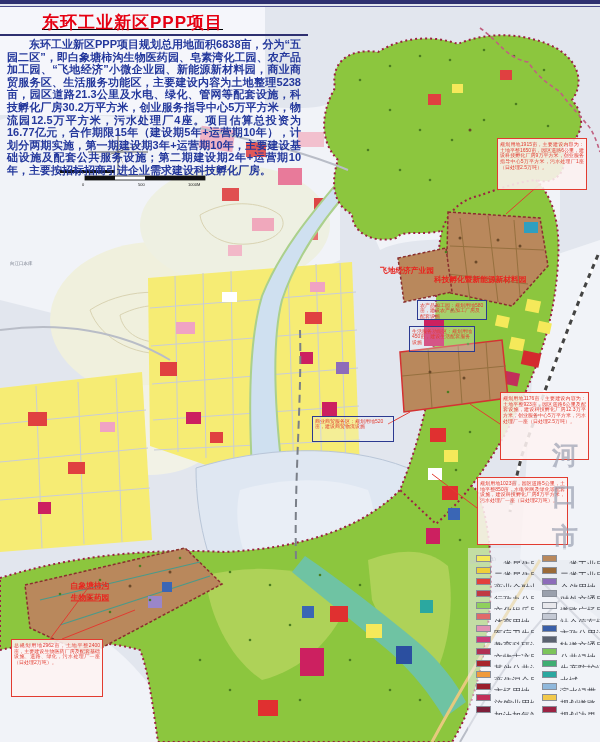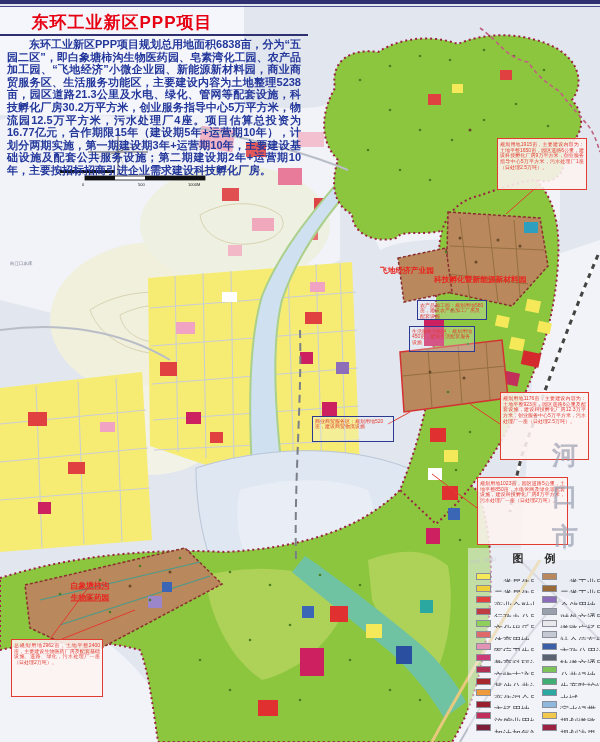--- a/index.html
+++ b/index.html
@@ -4,21 +4,21 @@
 <style>
   html,body{margin:0;padding:0;}
   body{font-family:"Liberation Sans","DejaVu Sans",sans-serif;background:#ffffff;}
   #stage{position:relative;width:600px;height:742px;overflow:hidden;background:#e2e6ee;}
   svg{display:block;}
   .abs{position:absolute;}
   
   .rule-top{left:0;top:0;width:600px;height:4px;background:#2e3070;}
   .rule-top2{left:0;top:6px;width:600px;height:1px;background:#4b4d8c;}
   
-  .header{left:0;top:7px;width:244px;height:108px;background:rgba(245,247,251,0.95);}
+  .header{left:0;top:7px;width:265px;height:108px;background:rgba(245,247,251,0.95);text-decoration:underline;}
   .title{width:100%;text-align:center;margin-top:4px;color:#e60012;font-size:17px;font-weight:bold;letter-spacing:1px;}
   .title-rule{position:absolute;left:0;top:27px;width:308px;height:2px;background:#2e3070;}
   .intro{position:absolute;left:7px;top:31px;width:294px;color:#24389c;font-size:11px;line-height:12.6px;font-weight:bold;text-align:justify;text-indent:2em;}
   
   .shrink{transform:scale(0.5);transform-origin:0 0;width:200%;}
   .shrink70{transform:scale(0.7);transform-origin:0 0;width:143%;}
   
   .note-red{border:1px solid #e23b30;background:rgba(253,243,241,0.88);color:#e23b30;padding:2px;overflow:hidden;}
   .note-red .shrink{font-size:10px;line-height:11.5px;text-align:justify;}
   
@@ -372,21 +372,20 @@
     <div class="city-char">河</div>
     <div class="city-char" style="margin-top:6px;">口</div>
     <div class="city-char" style="margin-top:6px;">市</div>
   </div>
 
   <div class="abs road-label" style="left:470px;top:555px;width:60px;height:10px;transform:rotate(-8deg);">
     <div class="shrink">S302（改建）</div>
   </div>
 
   <div class="abs legend">
-    <div class="legend-title">图 例</div>
     <div class="legend-cols">
       <div class="legend-col">
 
           <div class="legend-row">
             <span class="legend-swatch" style="background: rgb(245, 233, 90);"></span>
             <span class="legend-label-wrap"><span class="shrink">一类居住用地</span></span>
           </div>
 
           <div class="legend-row">
             <span class="legend-swatch" style="background: rgb(239, 207, 58);"></span>

